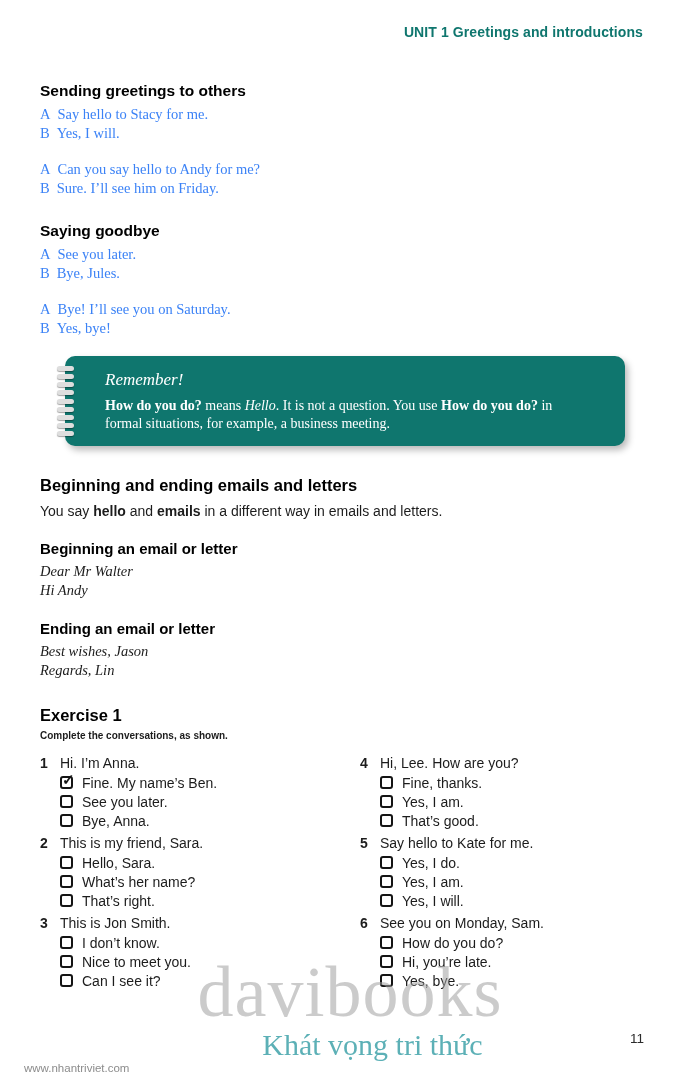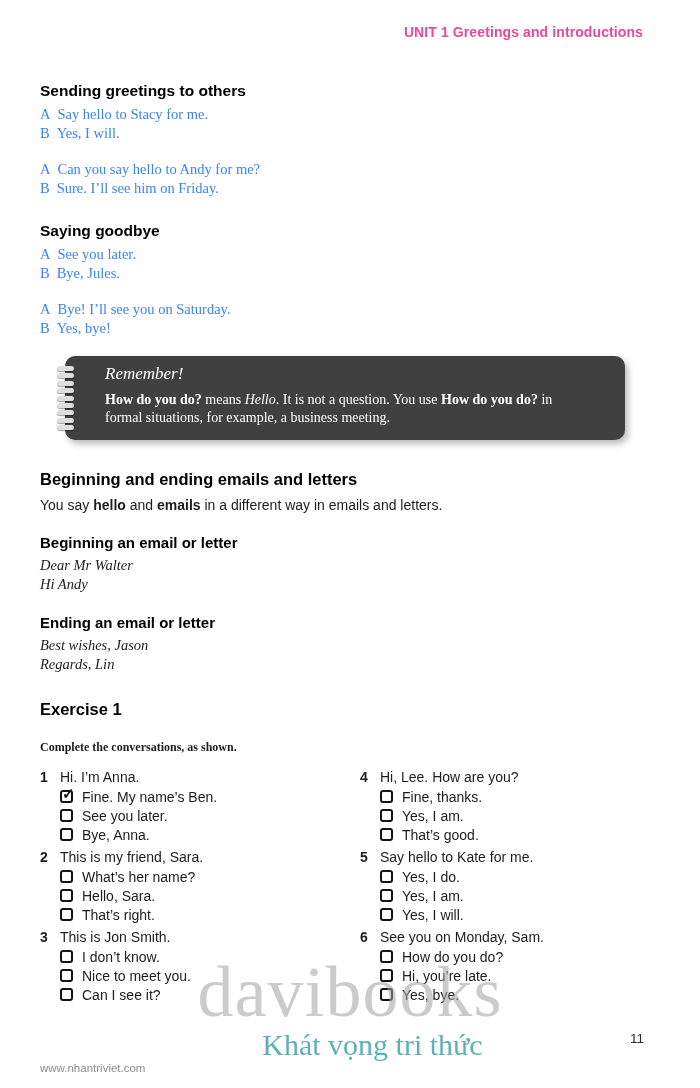--- a/index.html
+++ b/index.html
@@ -5,21 +5,21 @@
   * { margin:0; padding:0; box-sizing:border-box; }
   html,body { background:#ffffff; }
   body {
     width:700px; height:1088px; position:relative; overflow:hidden;
     font-family:"Liberation Sans", sans-serif; color:#1c1c1c;
   }
   .page { position:relative; width:700px; height:1088px; background:#ffffff; }
 
   .unit-header {
     position:absolute; top:24px; right:57px;
-    font-size:14px; font-weight:bold; color:#ec4899; letter-spacing:.1px;
+    font-size:14px; font-weight:bold; color:#0f766e; letter-spacing:.1px;
   }
 
   .content { position:absolute; top:82px; left:40px; width:605px; }
 
   h2.sec { font-size:15.5px; font-weight:bold; line-height:18px; color:#000; }
   h2.big { font-size:16.5px; }
   h3.sub { font-size:15px; font-weight:bold; line-height:18px; margin-top:20px; color:#000; }
 
   .dialog { margin-top:5px; }
   .dialog + .dialog { margin-top:17px; }
@@ -27,22 +27,22 @@
     font-family:"Liberation Serif", serif; 
     font-size:14.5px; line-height:19px; color:#3b82f6;
   }
   .dl .sp { margin-right:7px; }
 
   .mt24 { margin-top:24px; }
 
   
   .remember {
     position:relative; margin:18px 8px 0 25px; width:560px;
-    background:#404040; border-radius:10px;
-    padding:8px 42px 13px 40px; color:#ffffff;
+    background:#0f766e; border-radius:10px;
+    padding:14px 42px 13px 40px; color:#ffffff;
     box-shadow:3px 4px 7px rgba(0,0,0,.28);
   }
   .remember .rtitle {
     font-family:"Liberation Serif", serif; font-style:italic;
     font-size:17px; line-height:20px; margin-bottom:7px; font-weight:normal;
   }
   .remember .rbody {
     font-family:"Liberation Serif", serif; font-size:14px; line-height:18px;
   }
   .seg-b { font-weight:bold; }
@@ -57,21 +57,21 @@
   }
 
   .emails-intro { margin-top:8px; font-size:14px; line-height:18px; }
   .serif-lines { margin-top:4px; }
   .serif-lines p {
     font-family:"Liberation Serif", serif; font-style:italic;
     font-size:14.5px; line-height:19px;
   }
 
   .ex-title { margin-top:26px; }
-  .ex-instr { margin-top:22px; font-size:12px; font-weight:bold;font-family:Liberation Serif, serif; }
+  .ex-instr { margin-top:6px; font-size:10px; font-weight:bold; }
 
   .cols { display:flex; margin-top:13px; }
   .col-left  { width:320px; }
   .col-right { width:285px; }
 
   .q { margin-bottom:4px; }
   .q-head { font-size:14px; line-height:19px; display:flex; }
   .q-num { font-weight:bold; width:20px; flex:none; }
   .opt { display:flex; align-items:center; height:19px; margin-left:20px; font-size:14px; }
   .checkbox {
@@ -87,21 +87,21 @@
   .wm-main {
     font-family:Liberation Serif, serif; font-size:72px; line-height:80px;
     color:rgba(160,160,160,.55); letter-spacing:1px;
   }
   .wm-sub {
     font-family:"Liberation Serif", serif; font-size:30px; line-height:34px;
     color:rgba(38,150,158,.75); margin-top:-4px; margin-left:45px;
   }
 
   .footer-url {
-    position:absolute; left:40px; bottom:14px;
+    position:absolute; left:24px; bottom:14px;
     font-size:11.5px; color:#8c8c8c;
   }
   .page-num {
     position:absolute; right:56px; bottom:42px;
     font-size:13.5px; color:#2b2b2b;
   }
 </style>
 </head>
 <body>
 
@@ -191,25 +191,25 @@
             </div>
         </div>
 
         <div class="q">
           <div class="q-head">
               <span class="q-num">2</span>
               <span>This is my friend, Sara.</span>
             </div>
           <div class="opt">
               <span class="checkbox"></span>
+              <span>Hello, Sara.</span>
+            </div>
+          <div class="opt">
+              <span class="checkbox"></span>
               <span>What’s her name?</span>
-            </div>
-          <div class="opt">
-              <span class="checkbox"></span>
-              <span>Hello, Sara.</span>
             </div>
           <div class="opt">
               <span class="checkbox"></span>
               <span>That’s right.</span>
             </div>
         </div>
 
         <div class="q">
           <div class="q-head">
               <span class="q-num">3</span>

